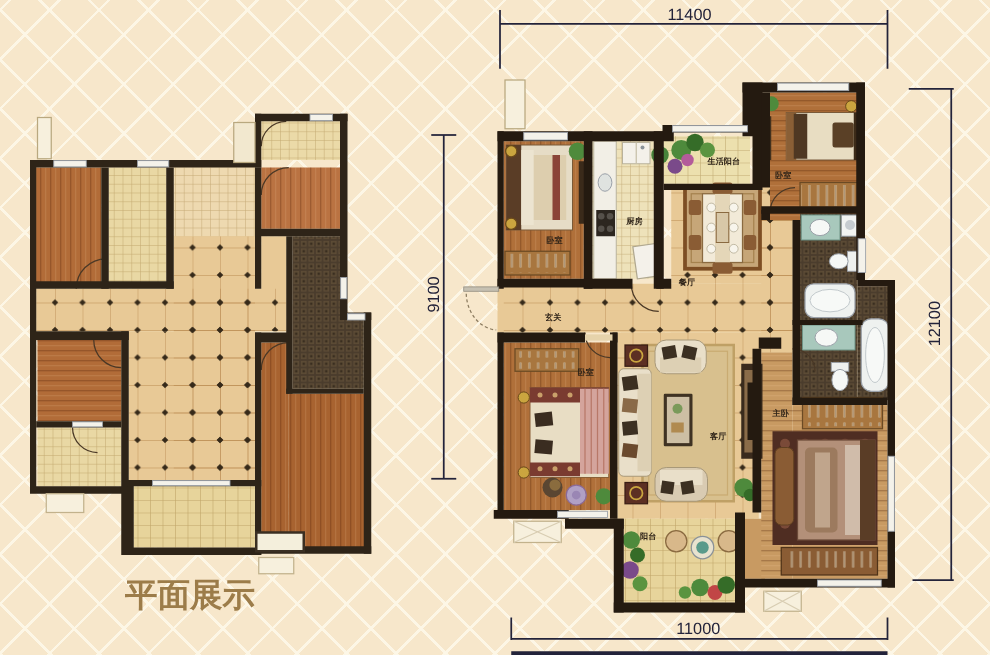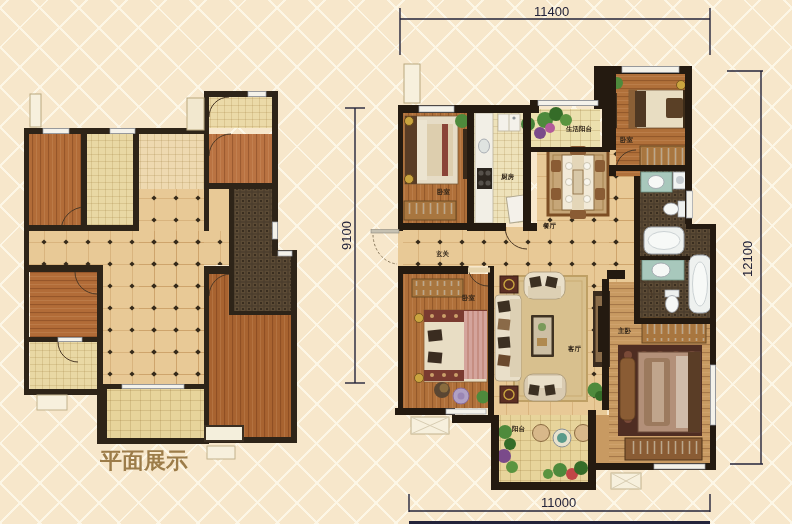--- a/index.html
+++ b/index.html
@@ -6,21 +6,21 @@
 body{font-family:"Liberation Sans",sans-serif;background:#f7e7cb;}
 #bg{position:absolute;left:0;top:0;width:792px;height:524px;
 background-color:#f7e7cb;
 background-image:
  repeating-linear-gradient(45deg,rgba(253,247,231,0.95) 0px,rgba(253,247,231,0.95) 2px,rgba(253,247,231,0) 2px,rgba(253,247,231,0) 28px),
  repeating-linear-gradient(-45deg,rgba(253,247,231,0.95) 0px,rgba(253,247,231,0.95) 2px,rgba(253,247,231,0) 2px,rgba(253,247,231,0) 28px);
 }
 #plan{position:absolute;left:0;top:0;}
 .dim{font-size:13px;fill:#23233a;}
 .lbl{font-size:6.5px;fill:#2e2318;font-weight:bold;}
-#title{position:absolute;left:100px;top:446px;font-size:22px;font-weight:bold;color:#9c7c49;letter-spacing:0px;}
+#title{position:absolute;left:100px;top:459px;font-size:26px;font-weight:bold;color:#9c7c49;letter-spacing:0px;}
 </style>
 </head>
 <body>
 
 <div id="bg"></div>
 <svg id="plan" width="792" height="524" viewBox="0 0 792 524">
 <defs>
 <pattern id="plankV" width="8" height="8" patternUnits="userSpaceOnUse">
  <rect width="8" height="8" fill="none"></rect>
  <rect width="1.1" height="8" fill="rgba(70,25,0,0.26)"></rect>

